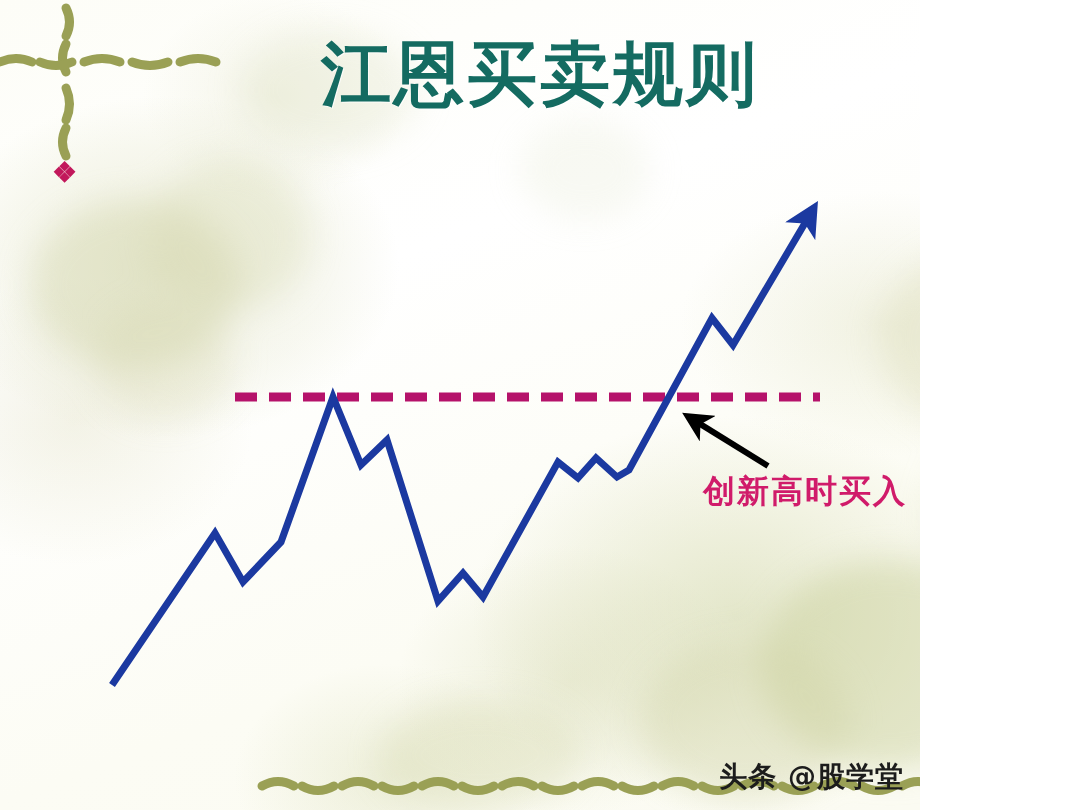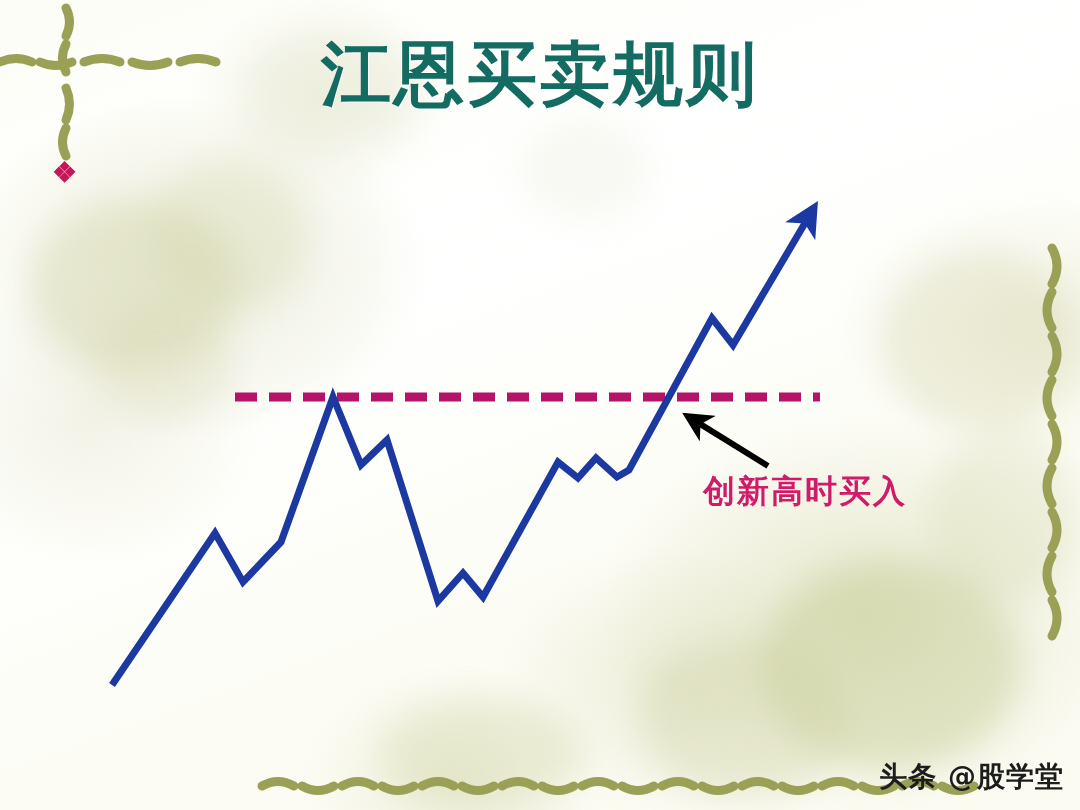--- a/index.html
+++ b/index.html
@@ -3,21 +3,21 @@
 <meta charset="utf-8">
 <title>江恩买卖规则</title>
 <style>
   html,body{margin:0;padding:0;}
   body{
     width:1080px;height:810px;overflow:hidden;
     font-family:"DejaVu Sans","Liberation Sans",sans-serif;
     background:#ffffff;
   }
   #slide{
-    position:relative;width:1080px;height:810px;overflow:hidden;
+    position:relative;width:920px;height:810px;overflow:hidden;
     background:
       radial-gradient(ellipse 300px 220px at 18% 33%, rgba(205,208,160,0.38) 0%, rgba(205,208,160,0.14) 55%, rgba(255,255,255,0) 78%),
       radial-gradient(ellipse 250px 200px at 8% 52%, rgba(216,214,176,0.30) 0%, rgba(255,255,255,0) 72%),
       radial-gradient(ellipse 330px 250px at 80% 76%, rgba(197,204,150,0.44) 0%, rgba(210,214,170,0.18) 55%, rgba(255,255,255,0) 80%),
       radial-gradient(ellipse 230px 180px at 62% 84%, rgba(206,210,164,0.34) 0%, rgba(255,255,255,0) 75%),
       radial-gradient(ellipse 260px 170px at 96% 40%, rgba(212,214,172,0.30) 0%, rgba(255,255,255,0) 78%),
       radial-gradient(ellipse 200px 150px at 42% 96%, rgba(204,209,158,0.30) 0%, rgba(255,255,255,0) 76%),
       radial-gradient(ellipse 180px 140px at 30% 12%, rgba(214,216,178,0.26) 0%, rgba(255,255,255,0) 74%),
       linear-gradient(160deg,#fdfdf7 0%,#ffffff 35%,#fcfcf4 70%,#fbfbf2 100%);
   }

